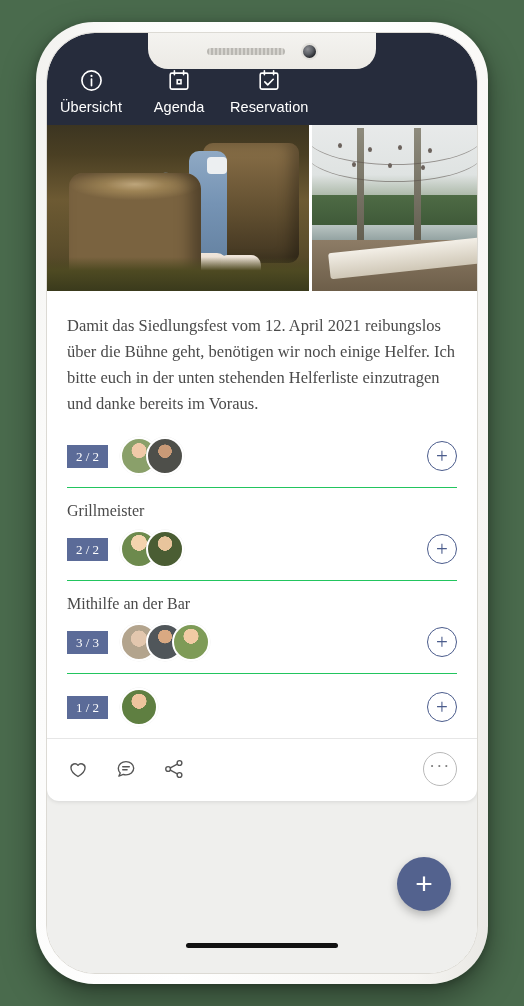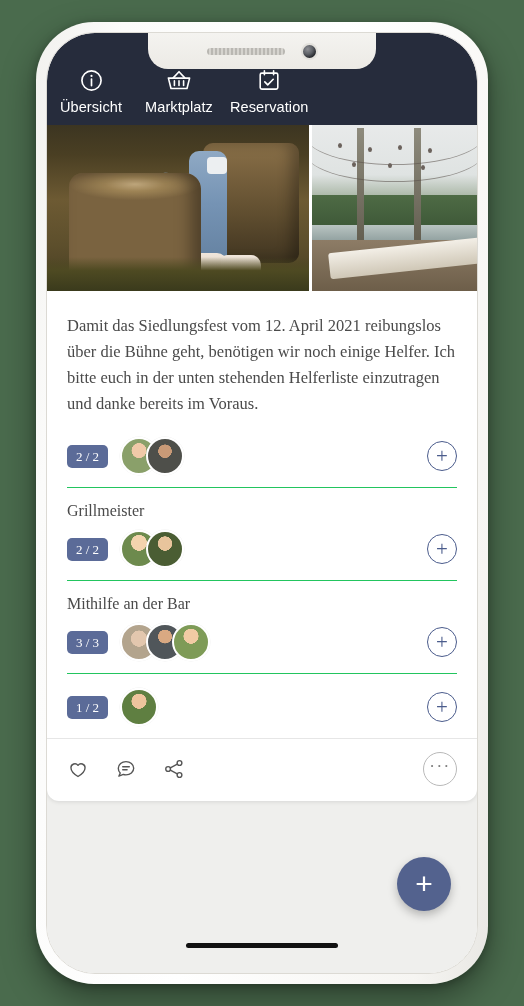--- a/index.html
+++ b/index.html
@@ -237,21 +237,21 @@
   .task-title {
     font-size: 16px;
     color: #4a4a4a;
     margin-bottom: 10px;
   }
   .task-row { display: flex; align-items: center; }
   .badge {
     background: #5b6b98;
     color: #ffffff;
     font-size: 13px;
-    border-radius: 5px;
+    border-radius: 0;
     padding: 5px 9px;
     line-height: 1;
     flex: 0 0 auto;
   }
   .avatars { display: flex; margin-left: 12px; flex: 0 0 auto; }
   .avatar {
     width: 38px; height: 38px;
     border-radius: 50%;
     border: 2px solid #ffffff;
     margin-left: -12px;
@@ -351,31 +351,31 @@
                 <svg width="25" height="25" viewBox="0 0 24 24" fill="none" stroke="#fff" stroke-width="1.6">
                   <circle cx="12" cy="12" r="9.2"></circle>
                   <circle cx="12" cy="7.6" r="1.05" fill="#fff" stroke="none"></circle>
                   <path d="M12 10.6v6.4" stroke-linecap="round"></path>
                 </svg>
               </span>
               <span class="lbl">Übersicht</span>
             </div>
 
 
-
             <div class="navitem">
               <span class="ico">
-                <svg width="26" height="25" viewBox="0 0 26 24" fill="none" stroke="#fff" stroke-width="1.6" stroke-linejoin="round">
-                  <path d="M2.4 9.6h21.2l-2.6 10.4H5z"></path>
-                  <path d="M7.2 9.4 13 3.2l5.8 6.2" stroke-linecap="round"></path>
-                  <path d="M8.4 12.4v4.6M13 12.4v4.6M17.6 12.4v4.6" stroke-linecap="round"></path>
+                <svg width="24" height="25" viewBox="0 0 24 24" fill="none" stroke="#fff" stroke-width="1.6">
+                  <rect x="3.2" y="4.6" width="17.6" height="16" rx="1.6"></rect>
+                  <path d="M7.4 2.2v4M16.6 2.2v4" stroke-linecap="round"></path>
+                  <rect x="10.2" y="11.4" width="3.8" height="3.8"></rect>
                 </svg>
               </span>
-              <span class="lbl">Marktplatz</span>
+              <span class="lbl">Agenda</span>
             </div>
+
 
             <div class="navitem">
               <span class="ico">
                 <svg width="24" height="25" viewBox="0 0 24 24" fill="none" stroke="#fff" stroke-width="1.6">
                   <rect x="3.2" y="4.6" width="17.6" height="16" rx="1.6"></rect>
                   <path d="M7.4 2.2v4M16.6 2.2v4" stroke-linecap="round"></path>
                   <path d="M7.8 13.4l2.9 3 5.5-5.6" stroke-linecap="round" stroke-linejoin="round"></path>
                 </svg>
               </span>
               <span class="lbl">Reservation</span>

